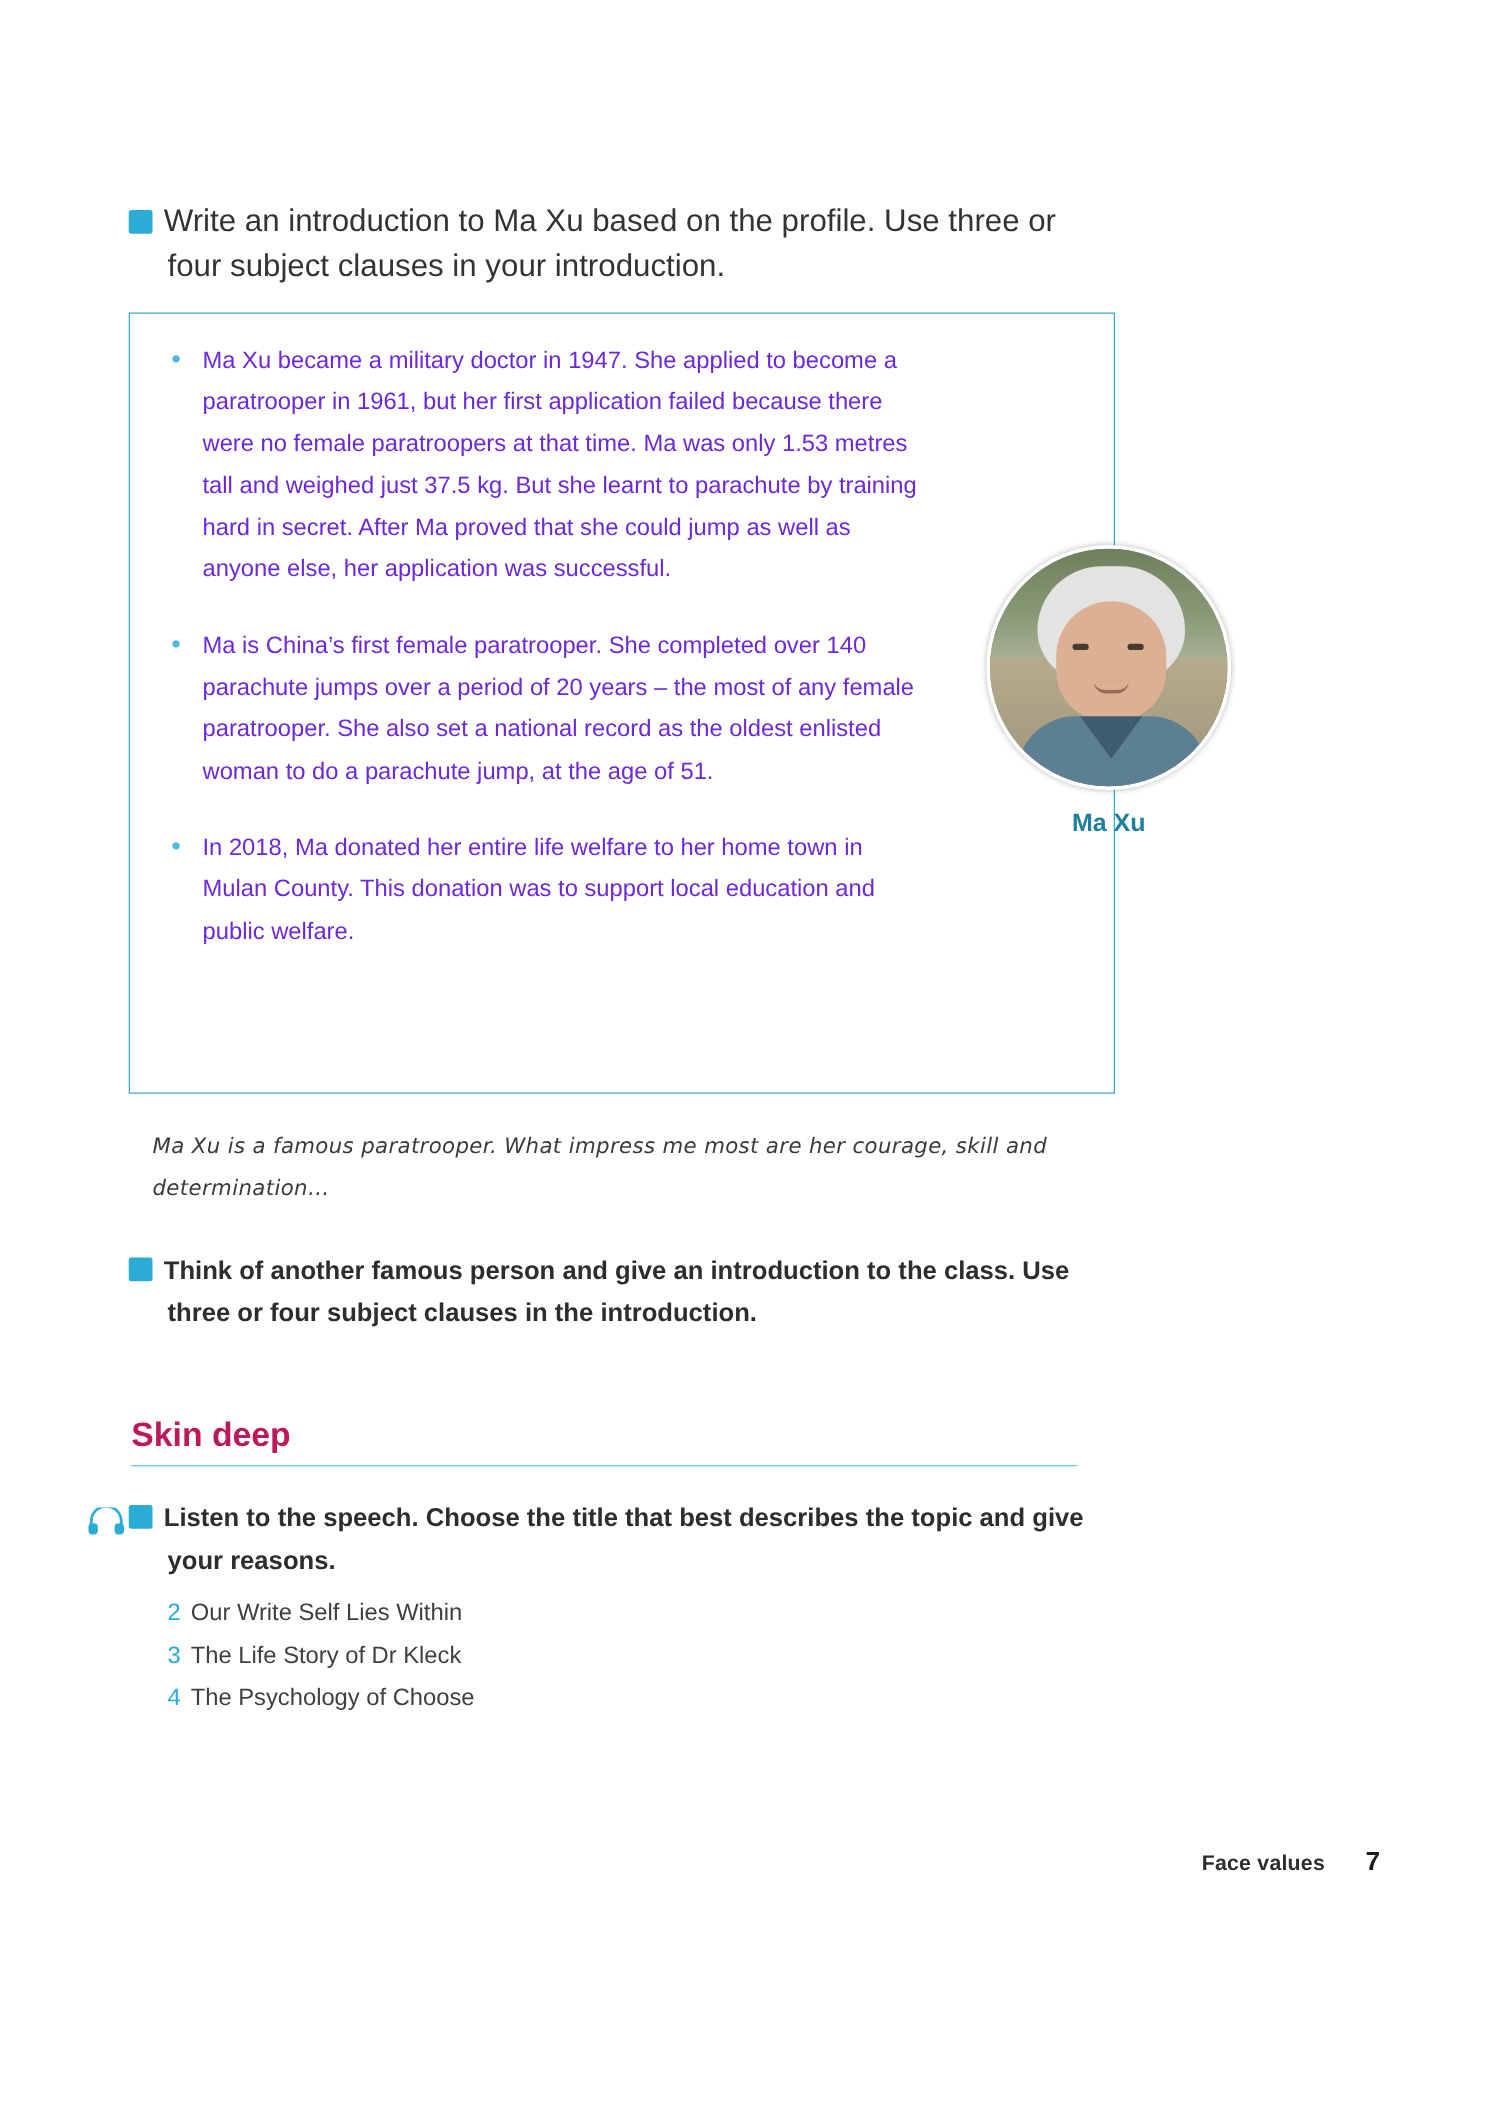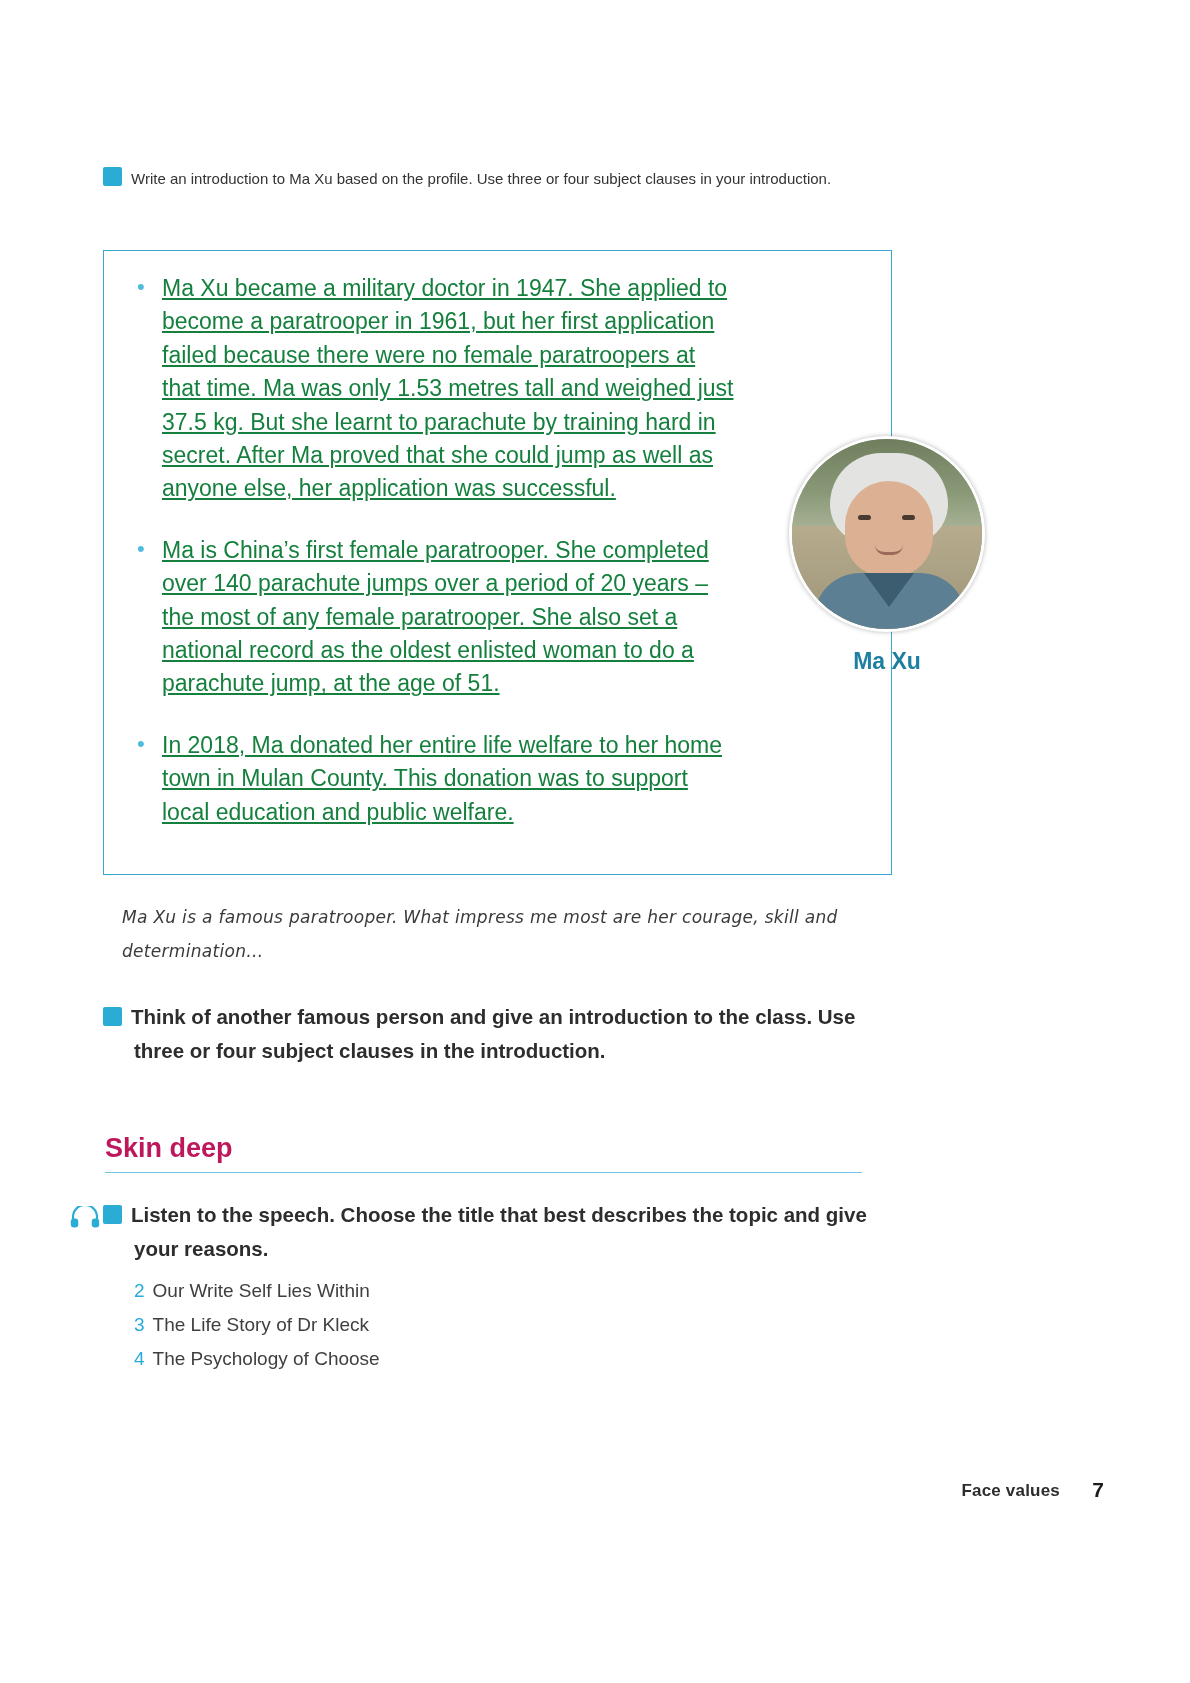--- a/index.html
+++ b/index.html
@@ -38,21 +38,21 @@
     font-size: 13px;
     font-weight: bold;
     text-align: center;
     line-height: 19px;
     border-radius: 2px;
     vertical-align: 3px;
     margin-right: 9px;
   }
   .q-text {
     display: inline;
-    font-size: 15px;
+    font-size: 25px;
     color: #333333;
     line-height: 34px;
   }
   .hang {
     padding-left: 31px;
     text-indent: -31px;
     font-size: 20.5px;
     line-height: 34px;
     color: #333333;
   }
@@ -71,24 +71,23 @@
   .bullets {
     position: absolute;
     left: 135px;
     top: 272px;
     width: 600px;
   }
   .bullet {
     position: relative;
     padding-left: 27px;
     margin-bottom: 28px;
-    font-size: 23px;
+    font-size: 19px;
     line-height: 33.4px;
-    color: #15803d;
-    text-decoration: underline;
+    color: #6d28d9;
   }
   .bullet::before {
     content: "•";
     position: absolute;
     left: 2px;
     top: -2px;
     color: #4fbcdd;
     font-size: 22px;
   }
 
@@ -163,21 +162,21 @@
     background: #3c5c70;
     clip-path: polygon(0 0, 100% 0, 50% 100%);
   }
   .photo-caption {
     position: absolute;
     left: 789px;
     top: 648px;
     width: 196px;
     text-align: center;
     color: #1f7fa0;
-    font-size: 23px;
+    font-size: 20px;
     font-weight: bold;
   }
 
   
   .handnote {
     position: absolute;
     left: 122px;
     top: 900px;
     width: 720px;
     font-family: "DejaVu Sans", sans-serif;

